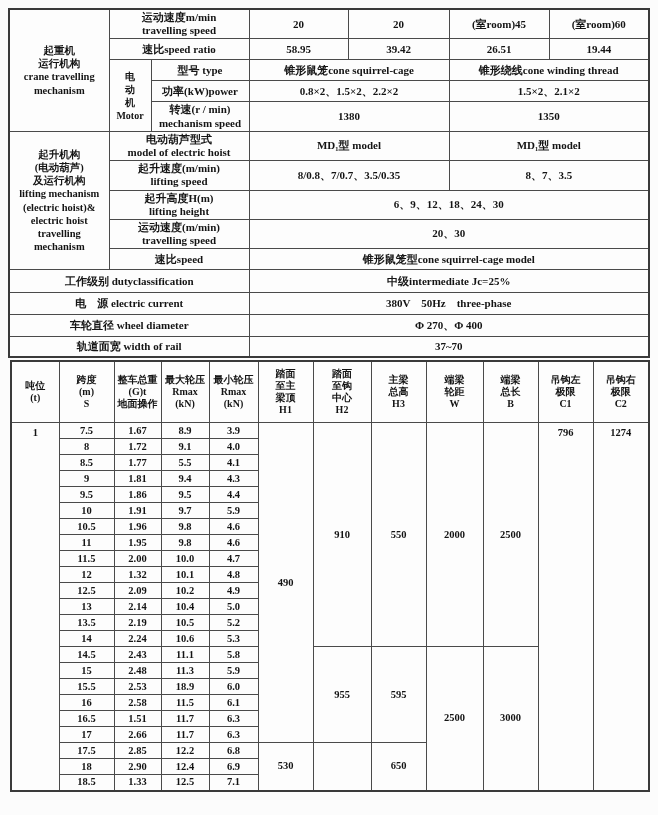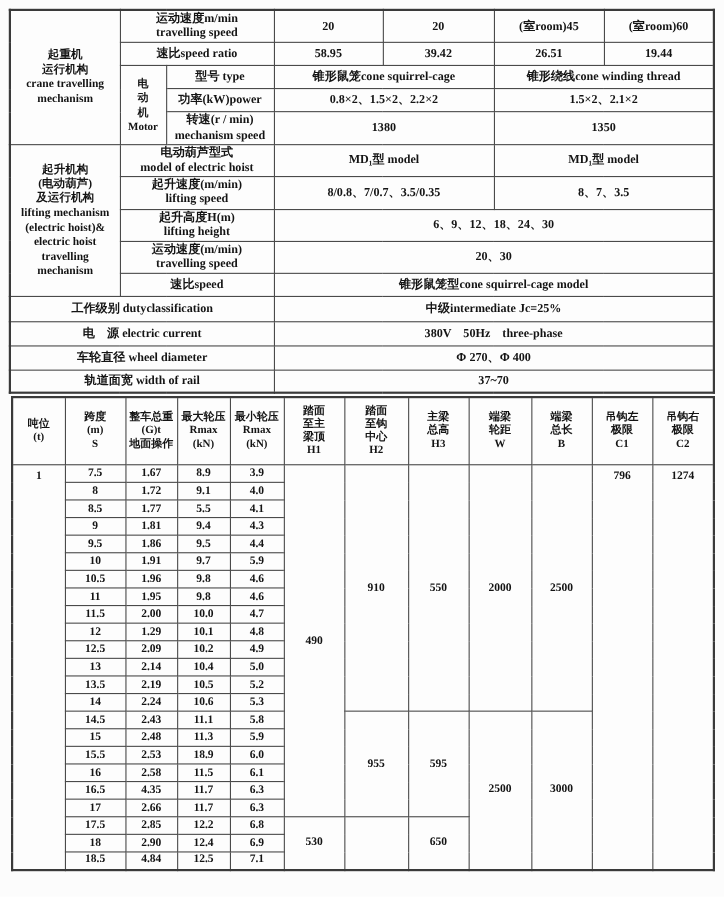--- a/index.html
+++ b/index.html
@@ -264,21 +264,21 @@
           <td>4.6</td>
         </tr>
         <tr>
           <td>11.5</td>
           <td>2.00</td>
           <td>10.0</td>
           <td>4.7</td>
         </tr>
         <tr>
           <td>12</td>
-          <td>1.29</td>
+          <td>1.32</td>
           <td>10.1</td>
           <td>4.8</td>
         </tr>
         <tr>
           <td>12.5</td>
           <td>2.09</td>
           <td>10.2</td>
           <td>4.9</td>
         </tr>
         <tr>
@@ -322,21 +322,21 @@
           <td>6.0</td>
         </tr>
         <tr>
           <td>16</td>
           <td>2.58</td>
           <td>11.5</td>
           <td>6.1</td>
         </tr>
         <tr>
           <td>16.5</td>
-          <td>4.35</td>
+          <td>1.51</td>
           <td>11.7</td>
           <td>6.3</td>
         </tr>
         <tr>
           <td>17</td>
           <td>2.66</td>
           <td>11.7</td>
           <td>6.3</td>
         </tr>
         <tr>
@@ -349,20 +349,20 @@
           <td rowspan="3">650</td>
         </tr>
         <tr>
           <td>18</td>
           <td>2.90</td>
           <td>12.4</td>
           <td>6.9</td>
         </tr>
         <tr>
           <td>18.5</td>
-          <td>4.84</td>
+          <td>1.33</td>
           <td>12.5</td>
           <td>7.1</td>
         </tr>
       </tbody>
   </table>
 
 </div>
 
 </body></html>

